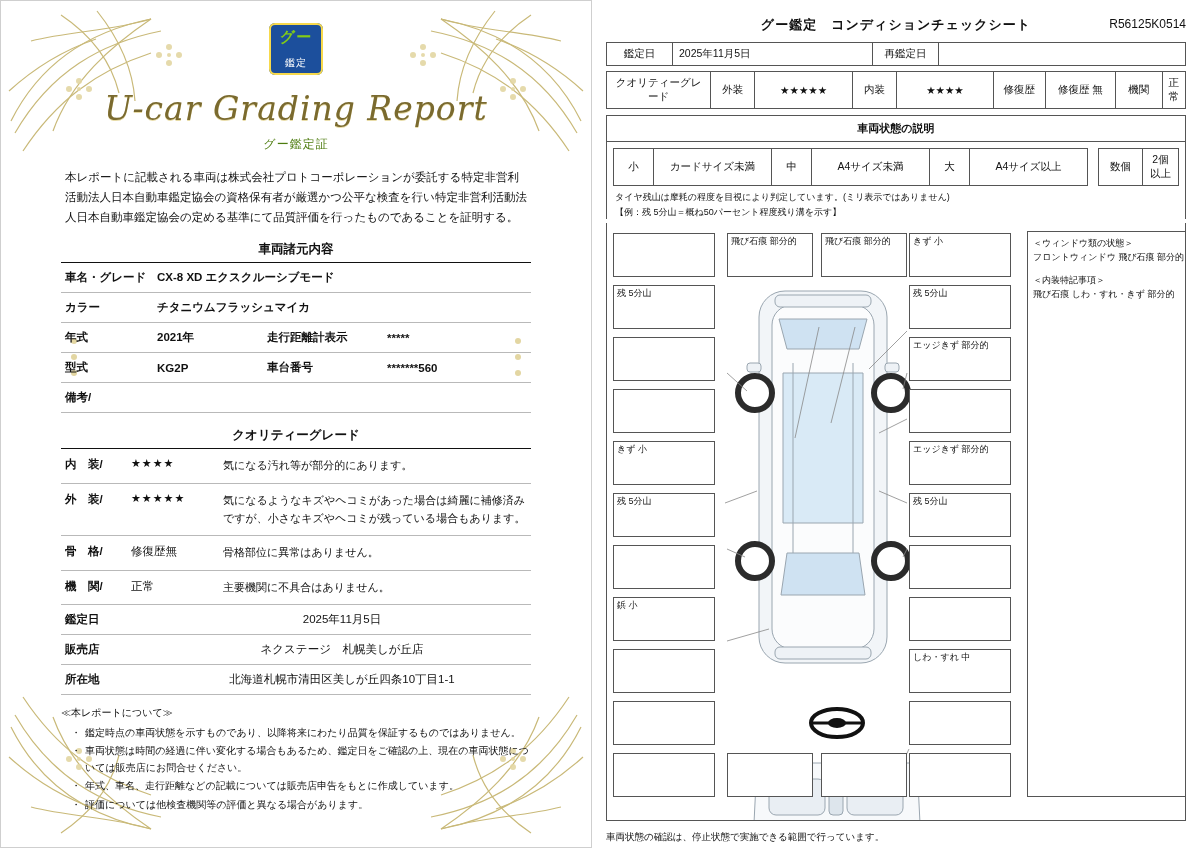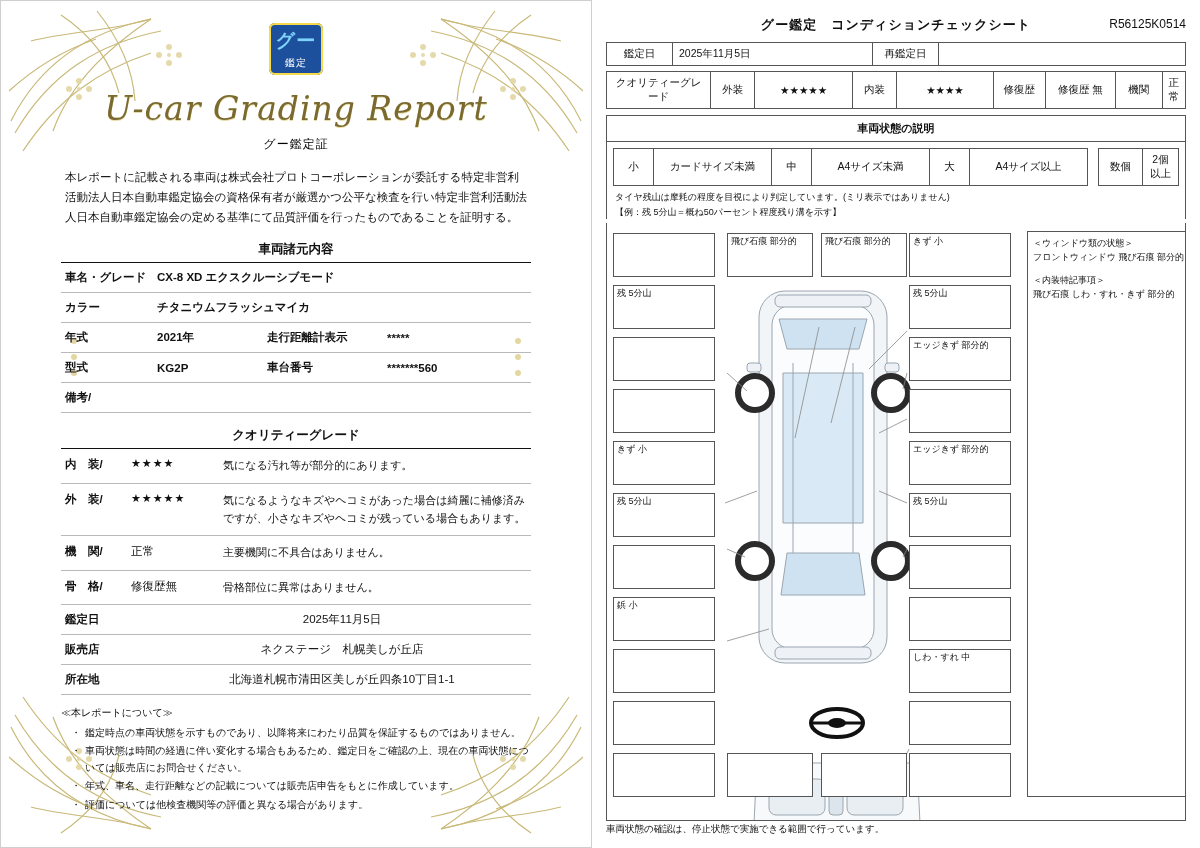--- a/index.html
+++ b/index.html
@@ -33,41 +33,41 @@
     display:inline-block;
     width:54px; height:52px;
     background:#1c4f9c;
     border-radius:6px;
     position:relative;
     color:#f7d94c;
     box-shadow:0 0 0 2px #f7d94c inset;
   }
   .goo-badge .g1 {
     position:absolute; top:5px; left:0; right:0;
-    font-size:19px; font-weight:bold; letter-spacing:1px;
-    color:#7dd3fc; text-align:center;
+    font-size:15px; font-weight:bold; letter-spacing:1px;
+    color:#84cc16; text-align:center;
   }
   .goo-badge .g2 {
     position:absolute; bottom:5px; left:0; right:0;
     font-size:10px; color:#fff; text-align:center; letter-spacing:1px;
   }
   .title-script {
     text-align:center;
     font-family:"DejaVu Serif", serif;
     font-style:italic;
     font-size:33px;
     color:#7a6a2f;
     margin-top:10px;
     letter-spacing:1px;
     text-shadow:0 1px 0 #e8dca8;
   }
   .title-sub {
     text-align:center;
     font-size:12px;
-    color:#000000;
+    color:#4d7c0f;
     margin-top:8px;
     letter-spacing:1px;
   }
   .lede {
     margin-top:14px;
     font-size:11.5px;
     line-height:1.75;
     color:#111;
     padding:0 4px;
   }
@@ -144,21 +144,21 @@
     line-height:1.25;
   }
   .notebox {
     position:absolute;
     border:1px solid #555;
     background:#fff;
     font-size:9px;
     padding:4px 5px;
     line-height:1.6;
   }
-  .footer-note { font-size:9.5px; margin-top:2px; }
+  .footer-note { font-size:9.5px; margin-top:10px; }
 
   svg.carart { position:absolute; left:0; top:0; }
 </style>
 </head>
 <body>
 
 <div class="page">
 
   <div class="left">
 
@@ -324,28 +324,28 @@
           <td class="lbl">内　装/</td>
           <td class="mid stars">★★★★</td>
           <td class="desc">気になる汚れ等が部分的にあります。</td>
         </tr>
         <tr>
           <td class="lbl">外　装/</td>
           <td class="mid stars">★★★★★</td>
           <td class="desc">気になるようなキズやヘコミがあった場合は綺麗に補修済みですが、小さなキズやヘコミが残っている場合もあります。</td>
         </tr>
         <tr>
+          <td class="lbl">骨　格/</td>
+          <td class="mid">修復歴無</td>
+          <td class="desc">骨格部位に異常はありません。</td>
+        </tr>
+        <tr>
           <td class="lbl">機　関/</td>
           <td class="mid">正常</td>
           <td class="desc">主要機関に不具合はありません。</td>
-        </tr>
-        <tr>
-          <td class="lbl">骨　格/</td>
-          <td class="mid">修復歴無</td>
-          <td class="desc">骨格部位に異常はありません。</td>
         </tr>
       </tbody>
         </table>
 
       <table class="meta">
         <tbody>
             <tr>
           <td class="lbl">鑑定日</td>
           <td class="ctr">2025年11月5日</td>
         </tr>

